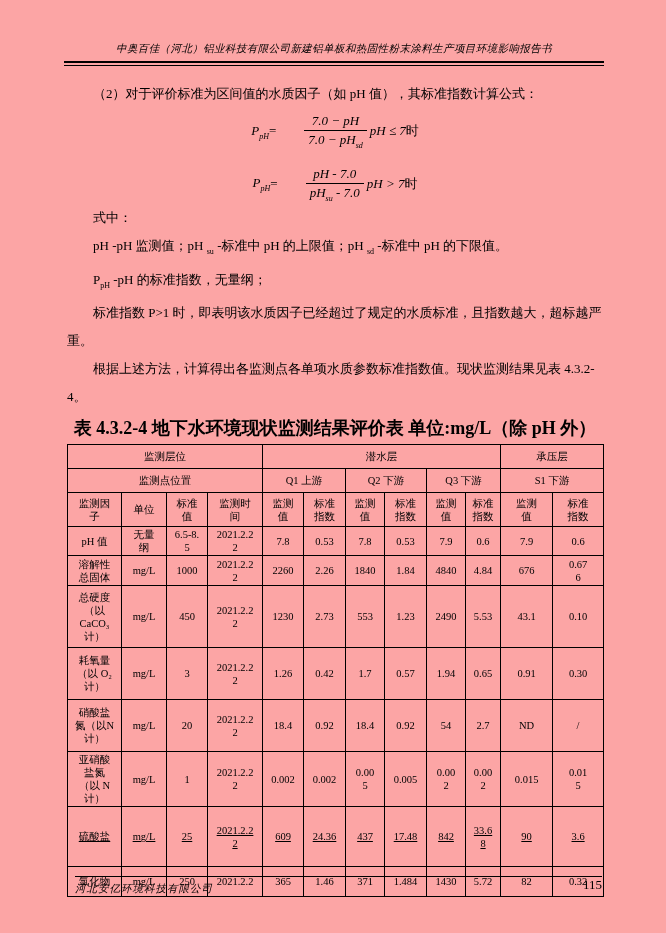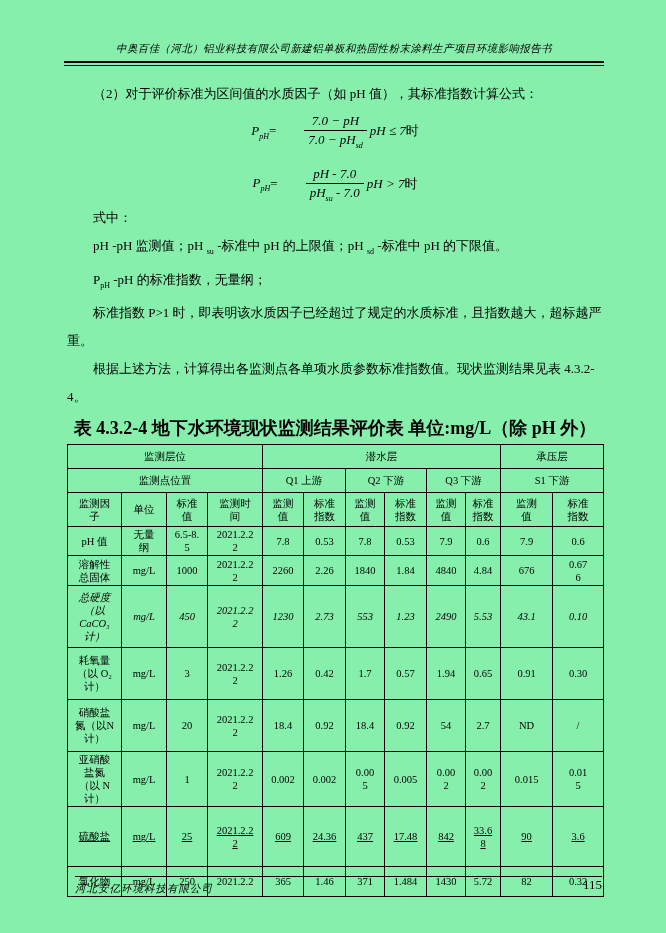--- a/index.html
+++ b/index.html
@@ -1,18 +1,18 @@
 <!DOCTYPE html>
 <html><head>
 <meta charset="utf-8">
 <style>
   * { margin:0; padding:0; box-sizing:border-box; }
   html,body { background:#ffffff; }
   .page {
-    position:relative; width:666px; height:933px; background:#86efac;
+    position:relative; width:666px; height:933px; background:#fca5a5;
     font-family:"Liberation Serif","DejaVu Serif",serif; color:#000; overflow:hidden;
   }
   .doc-header {
     position:absolute; top:42px; left:60px; width:548px; text-align:center;
     font-size:10.5px; font-style:italic; letter-spacing:0.4px; white-space:nowrap;
   }
   .header-rule {
     position:absolute; top:61px; left:64px; width:540px; height:5px;
     border-top:2.5px solid #000; border-bottom:1px solid #000;
   }
@@ -36,21 +36,21 @@
   .monitor th, .monitor td {
     border:1px solid #000; font-size:10.5px; line-height:13px; font-weight:normal;
     text-align:center; vertical-align:middle; padding:1px 0; white-space:pre-line;
     overflow:hidden;
   }
   thead tr:nth-child(1) th { height:24px; }
   thead tr:nth-child(2) th { height:24px; }
   thead tr:nth-child(3) th { height:34px; }
   tbody tr:nth-child(1) td { height:27px; }
   tbody tr:nth-child(2) td { height:30px; }
-  tbody tr:nth-child(3) td { height:62px;font-style:italic; }
+  tbody tr:nth-child(3) td { height:62px; }
   tbody tr:nth-child(4) td { height:52px; }
   tbody tr:nth-child(5) td { height:52px; }
   tbody tr:nth-child(6) td { height:52px; }
   tbody tr:nth-child(7) td { height:60px;text-decoration:underline; }
   tbody tr:nth-child(8) td { height:30px; }
   tbody tr:nth-child(9) td { height:18px; }
   .footer-rule { position:absolute; top:876px; left:75px; width:527px; border-top:1.3px solid #000; }
   .footer-company { position:absolute; top:882px; left:75px; font-size:10.5px; font-style:italic; letter-spacing:1px; }
   .page-number { position:absolute; top:877px; right:64px; font-size:13px; }
 </style>

